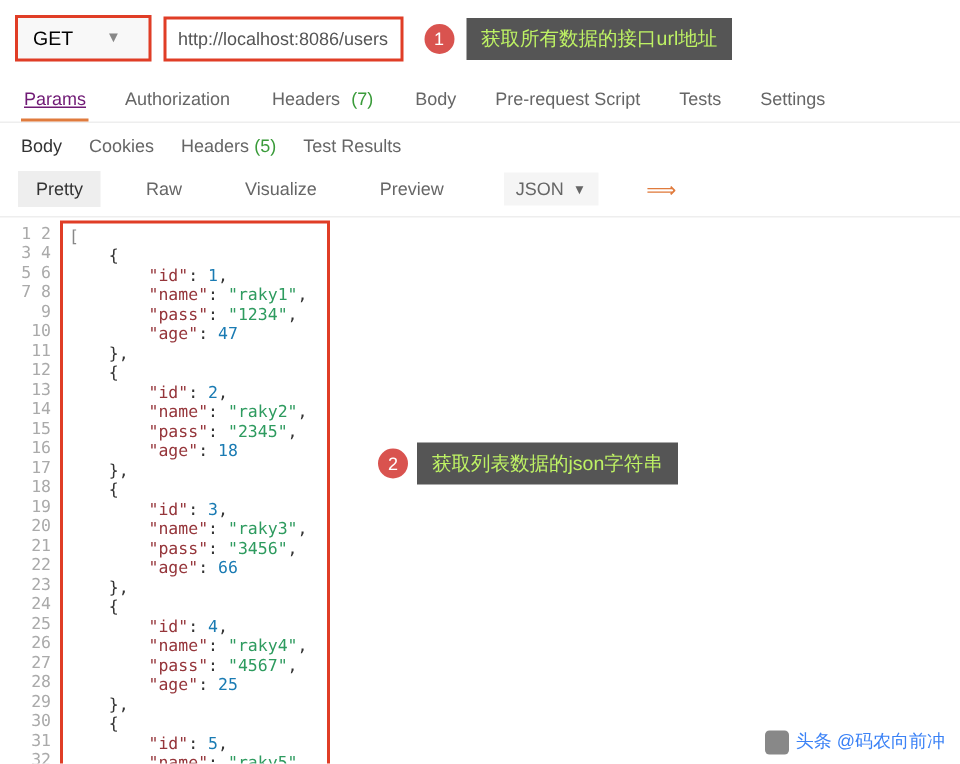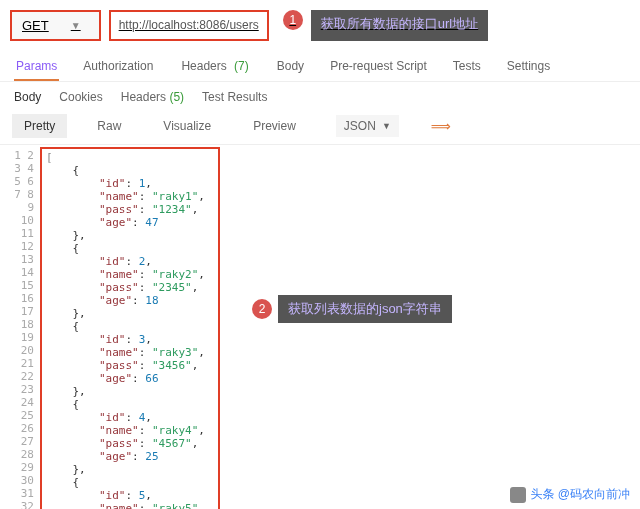--- a/index.html
+++ b/index.html
@@ -1,27 +1,27 @@
 <!DOCTYPE html>
 <html><head>
 <meta charset="utf-8">
 <style>
   * { box-sizing: border-box; margin: 0; padding: 0; }
   body { font-family: Arial, sans-serif; font-size: 12px; background: #fff; width: 640px; height: 509px; position: relative; overflow: hidden; }
   
-  .top-row { display: flex; padding: 10px 10px 6px; gap: 8px; text-decoration: underline; }
+  .top-row { display: flex; align-items: center; padding: 10px 10px 6px; gap: 8px; }
   .method-box { border: 2px solid #e03d26; padding: 6px 18px 6px 10px; display: flex; align-items: center; background: #f8f8f8; font-size: 13px; }
   .chev { margin-left: 22px; color: #888; font-size: 10px; }
   .url-box { border: 2px solid #e03d26; flex: 0 0 125px; padding: 6px 8px; background: #fff; color: #555; font-size: 12px; }
   .badge { width: 20px; height: 20px; border-radius: 50%; background: #d9534f; color: #fff; display: flex; align-items: center; justify-content: center; font-size: 12px; margin-left: 6px; }
-  .callout { background: #555; color: #c4b5fd; padding: 5px 10px; font-size: 13px; }
+  .callout { background: #555; color: #bef264; padding: 5px 10px; font-size: 13px; }
   
   .tabs1 { display: flex; gap: 22px; padding: 6px 14px 0; border-bottom: 1px solid #eee; font-size: 12px; color: #666; }
   .tabs1 span { padding: 6px 2px; cursor: pointer; }
-  .tabs1 .active { color: #8b5cf6; border-bottom: 2px solid #e07b3d; }
+  .tabs1 .active { color: #701a75; border-bottom: 2px solid #e07b3d; text-decoration: underline; }
   .count { color: #3a9b3a; }
   
   .tabs2 { display: flex; gap: 18px; padding: 8px 14px 4px; font-size: 12px; color: #666; }
   .tabs2 span { cursor: pointer; }
   .tabs2 .active { color: #333; font-weight: 500; }
   
   .viewbar { display: flex; align-items: center; gap: 18px; padding: 6px 12px; border-bottom: 1px solid #eee; }
   .viewbtn { padding: 5px 12px; font-size: 12px; color: #666; background: #fff; cursor: pointer; }
   .viewbtn.sel { background: #eee; color: #333; }
   .json-dd { margin-left: 10px; padding: 4px 8px; background: #f5f5f5; color: #666; font-size: 12px; display: flex; align-items: center; gap: 6px; }

